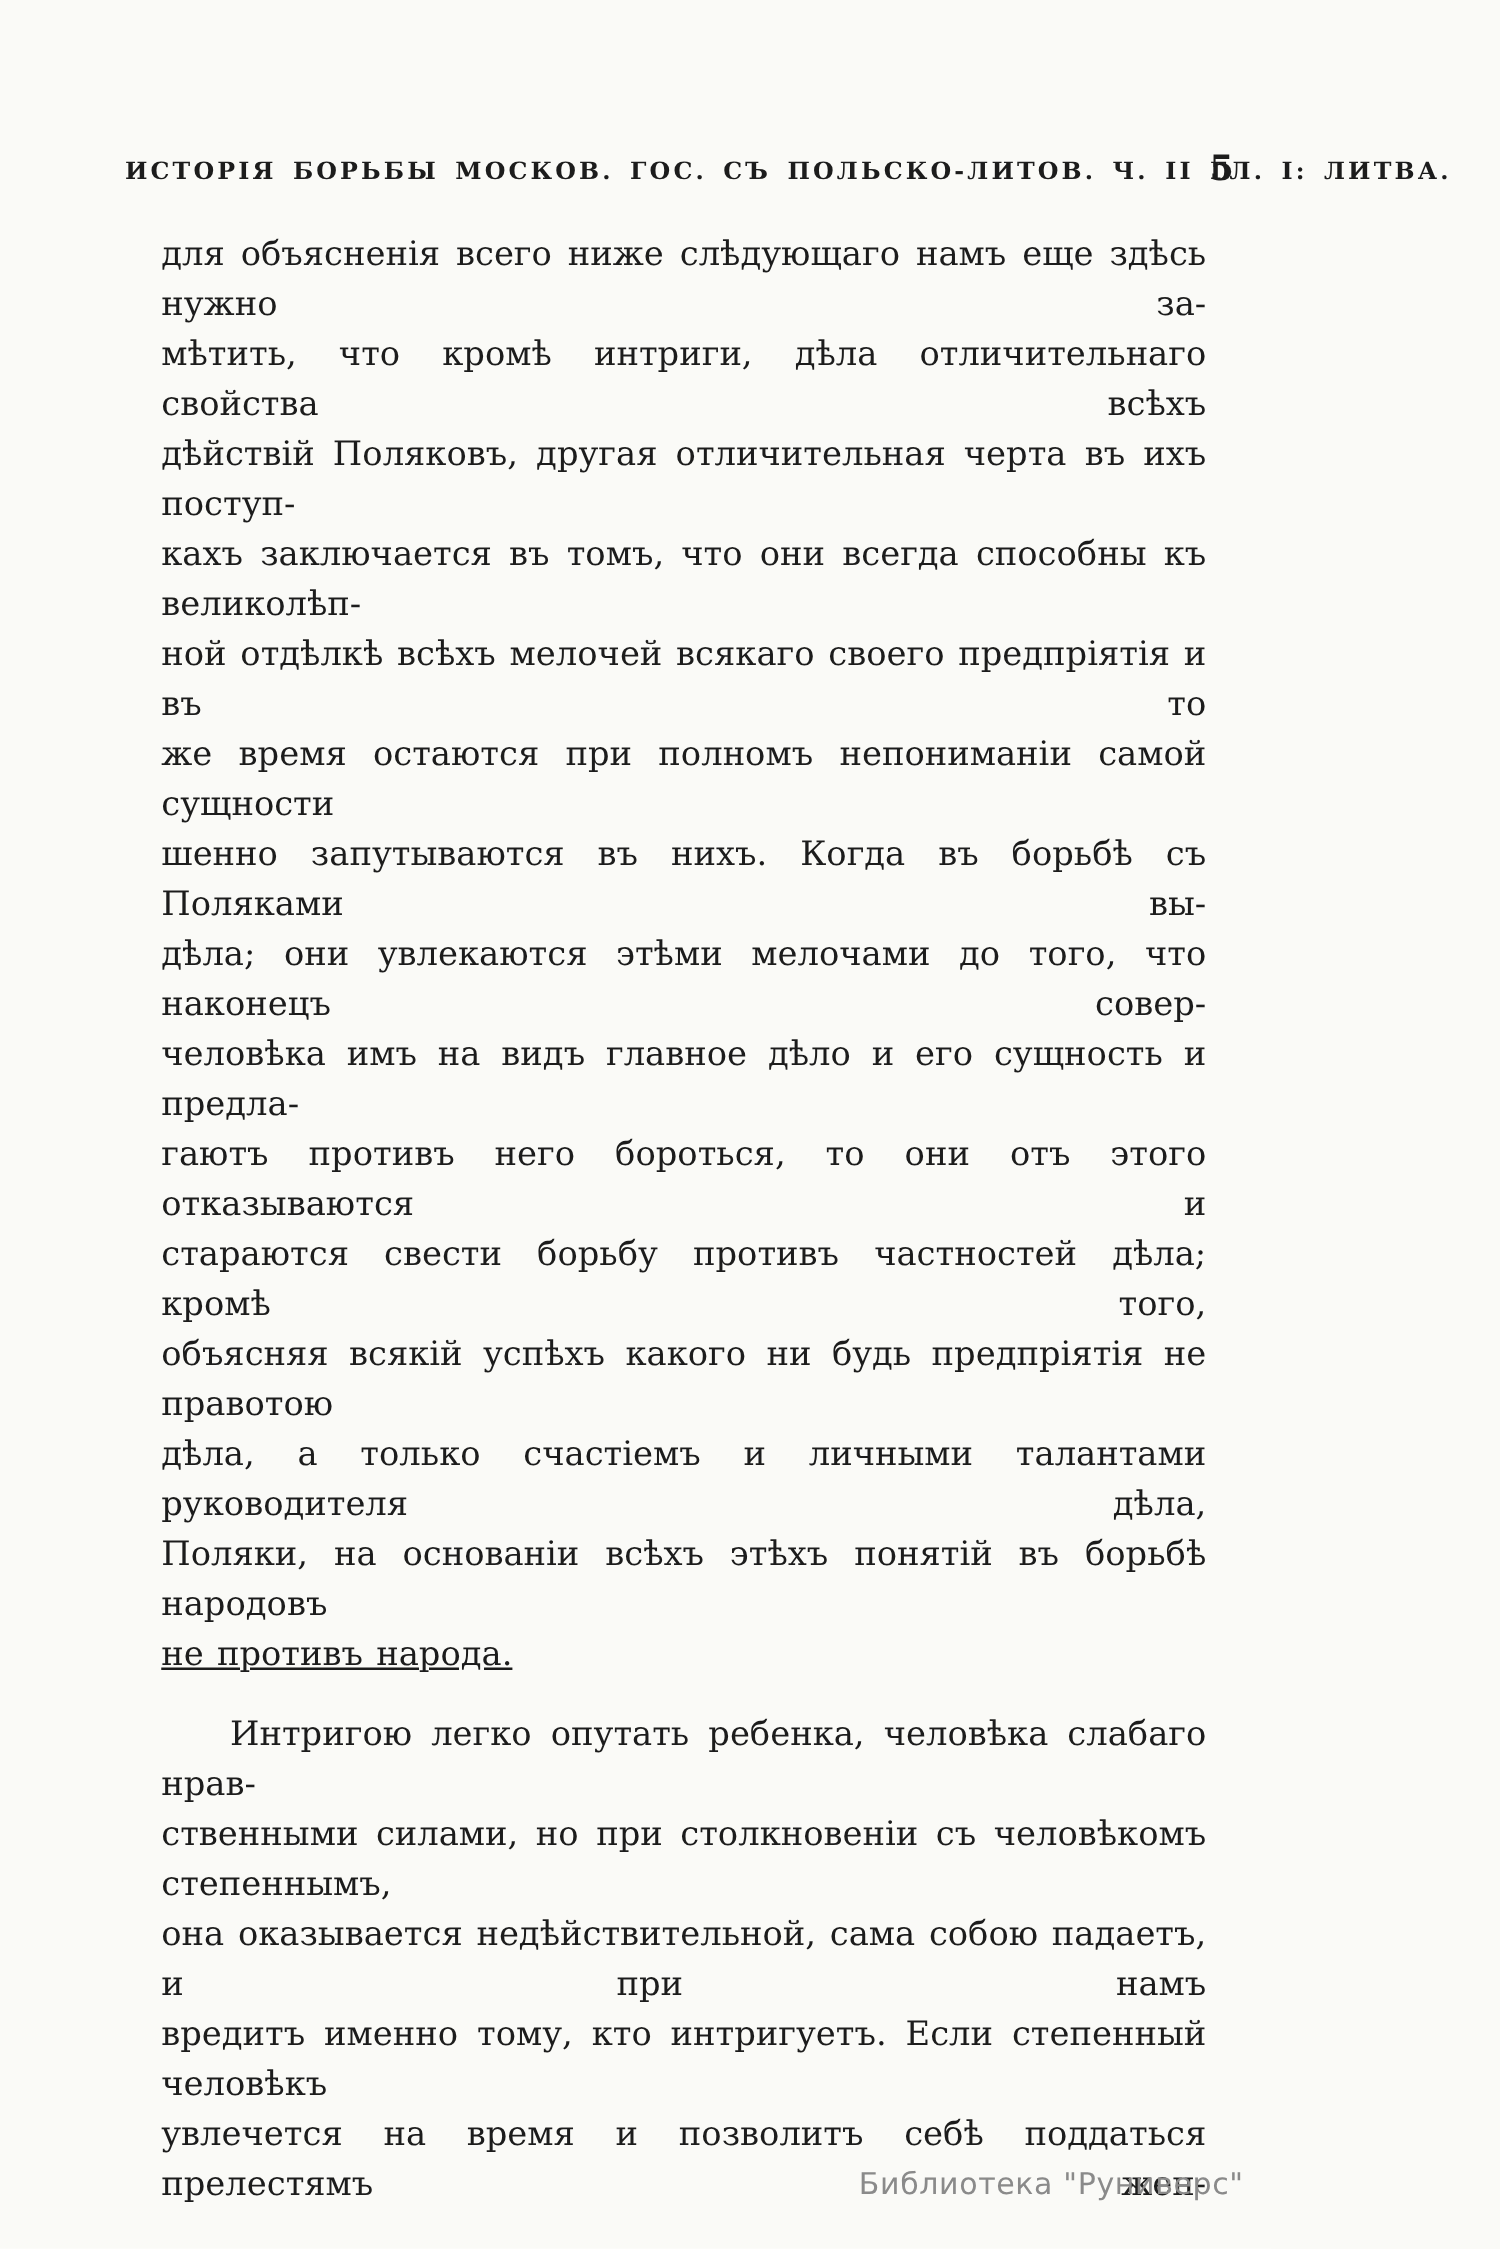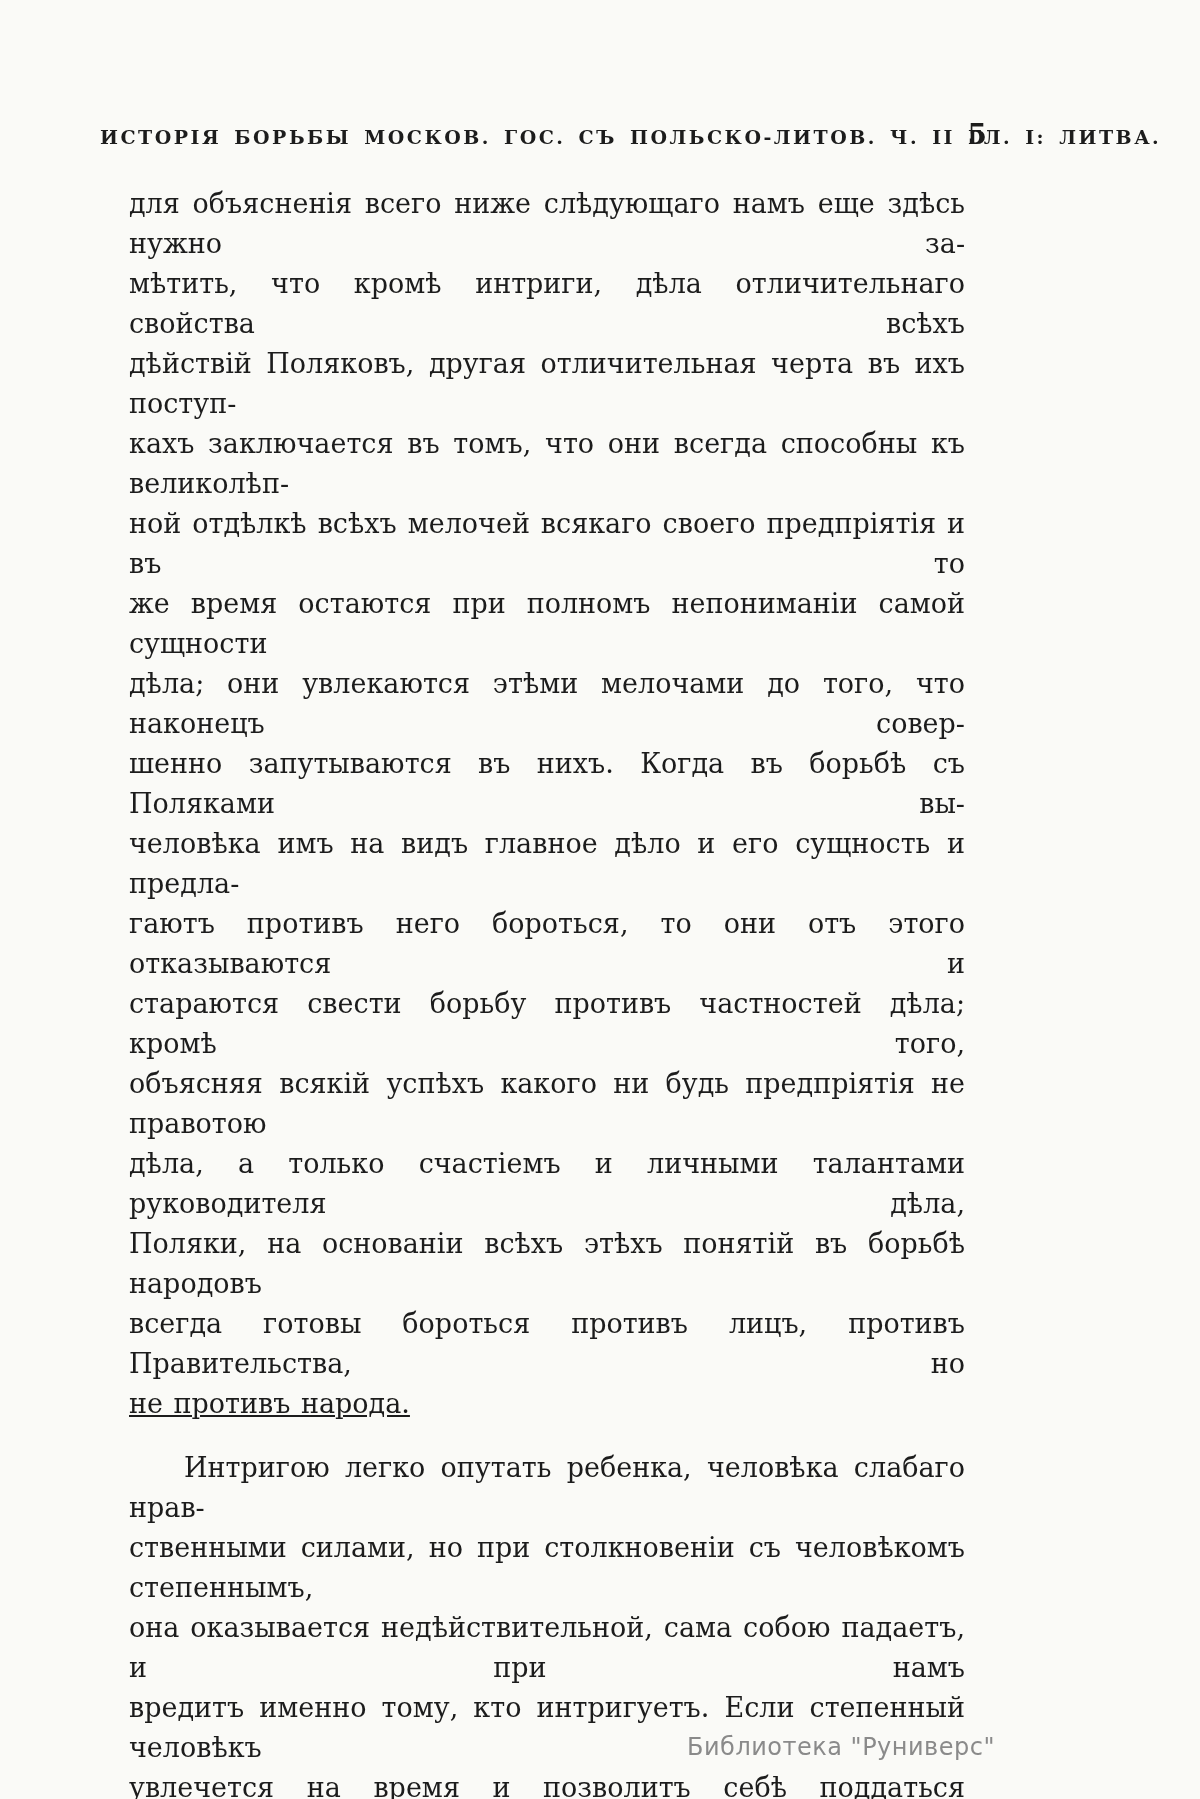--- a/index.html
+++ b/index.html
@@ -87,29 +87,28 @@
   </div>
 
   <div class="body-text" id="body-text">
       <div class="para">
         <div class="line">для объясненія всего ниже слѣдующаго намъ еще здѣсь нужно за-</div>
         <div class="line">мѣтить, что кромѣ интриги, дѣла отличительнаго свойства всѣхъ</div>
         <div class="line">дѣйствій Поляковъ, другая отличительная черта въ ихъ поступ-</div>
         <div class="line">кахъ заключается въ томъ, что они всегда способны къ великолѣп-</div>
         <div class="line">ной отдѣлкѣ всѣхъ мелочей всякаго своего предпріятія и въ то</div>
         <div class="line">же время остаются при полномъ непониманіи самой сущности</div>
+        <div class="line">шенно запутываются въ нихъ. Когда въ борьбѣ съ Поляками вы-</div>
         <div class="line">дѣла; они увлекаются этѣми мелочами до того, что наконецъ совер-</div>
-        <div class="line">шенно запутываются въ нихъ. Когда въ борьбѣ съ Поляками вы-</div>
         <div class="line">человѣка имъ на видъ главное дѣло и его сущность и предла-</div>
         <div class="line">гаютъ противъ него бороться, то они отъ этого отказываются и</div>
         <div class="line">стараются свести борьбу противъ частностей дѣла; кромѣ того,</div>
         <div class="line">объясняя всякій успѣхъ какого ни будь предпріятія не правотою</div>
         <div class="line">дѣла, а только счастіемъ и личными талантами руководителя дѣла,</div>
         <div class="line">Поляки, на основаніи всѣхъ этѣхъ понятій въ борьбѣ народовъ</div>
-        <div class="line">всегда готовы бороться противъ лицъ, противъ Правительства, но</div>
         <div class="line last">не противъ народа.</div>
       </div>
       <div class="para">
         <div class="line indent">Интригою легко опутать ребенка, человѣка слабаго нрав-</div>
         <div class="line">ственными силами, но при столкновеніи съ человѣкомъ степеннымъ,</div>
         <div class="line">она оказывается недѣйствительной, сама собою падаетъ, и при намъ</div>
         <div class="line">вредитъ именно тому, кто интригуетъ. Если степенный человѣкъ</div>
         <div class="line">увлечется на время и позволитъ себѣ поддаться прелестямъ жен-</div>
       </div>
     </div>

